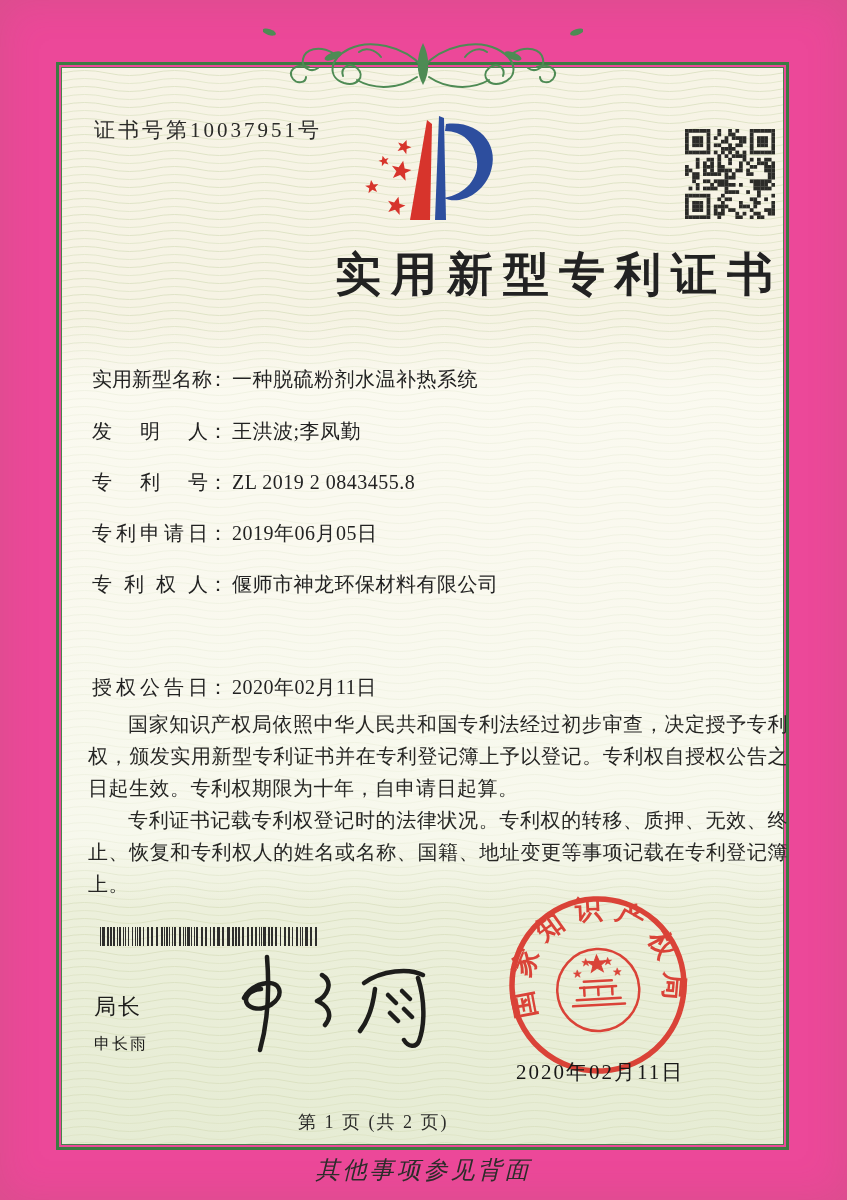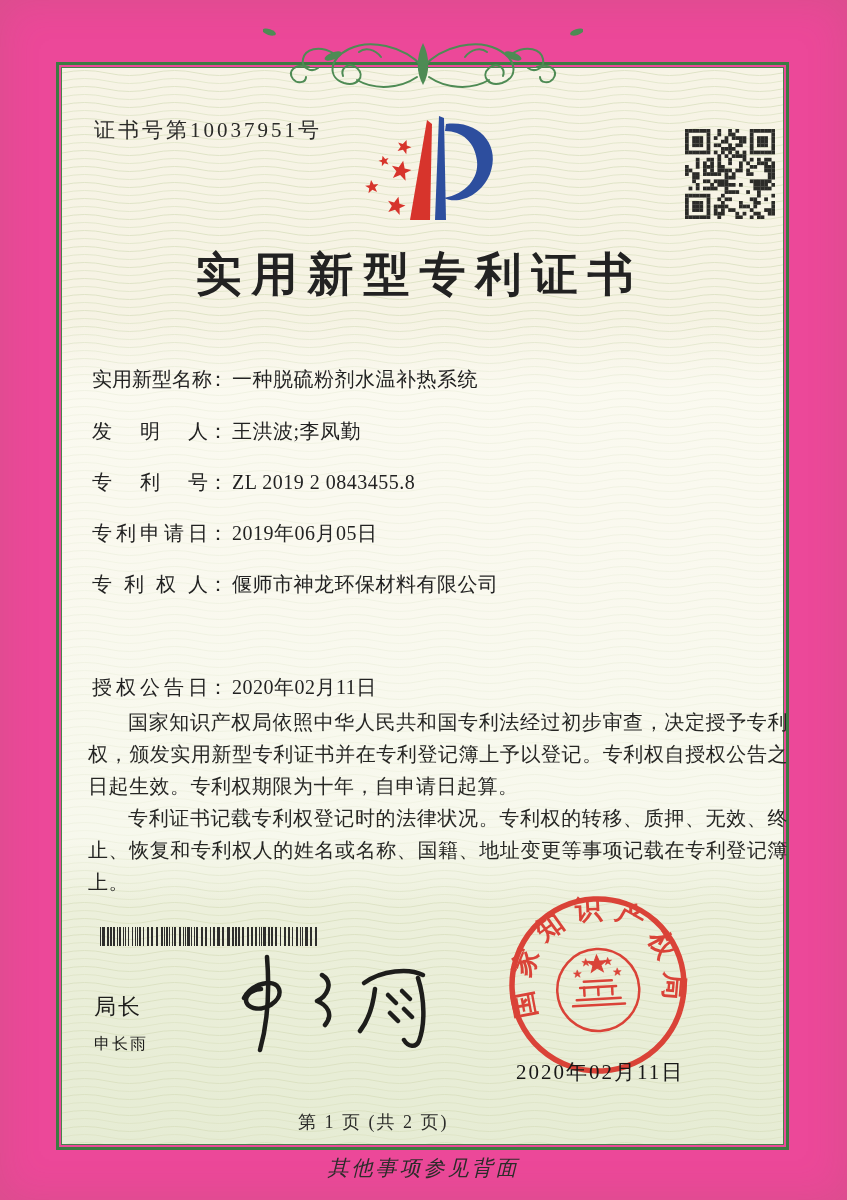--- a/index.html
+++ b/index.html
@@ -21,36 +21,36 @@
     background:linear-gradient(180deg,#f7f4e6 0%,#f5f2e2 40%,#edf0dc 75%,#e6ecd4 100%);
   }
   .guilloche{position:absolute;inset:0;width:100%;height:100%;opacity:.75;}
   .lighten{
     position:absolute;left:0;right:0;top:250px;height:590px;
     background:linear-gradient(180deg,rgba(255,255,250,0),rgba(255,255,250,.55) 12%,rgba(255,255,250,.55) 88%,rgba(255,255,250,0));
   }
   .abs{position:absolute;}
   .cert-no{left:94px;top:116px;font-size:21px;letter-spacing:3px;color:#2a2a28;}
   .title{
-    left:56px;top:244px;width:727px;text-align:center;
+    left:56px;top:244px;width:727px;text-align:right;
     font-size:46px;font-weight:bold;letter-spacing:10px;color:#222;
   }
   .row{left:92px;width:680px;font-size:20px;color:#222;white-space:nowrap;}
   .lbl{display:inline-block;width:116px;text-align:justify;text-align-last:justify;vertical-align:bottom;}
   .colon{display:inline-block;margin-right:4px;}
   .val{letter-spacing:.5px;}
   .grant2{position:absolute;left:338px;top:0;white-space:nowrap;}
   .grant2 .lbl{width:112px;}
   .paras{left:88px;top:708px;width:700px;font-size:20px;line-height:32px;color:#262624;text-align:justify;}
-  .paras p{margin:0;text-indent:2em;letter-spacing:.5px;font-family:Liberation Mono, monospace;}
+  .paras p{margin:0;text-indent:2em;letter-spacing:.5px;}
   .signer-title{left:94px;top:992px;font-size:22px;letter-spacing:2px;}
   .signer-name{left:94px;top:1034px;font-size:16px;letter-spacing:2px;}
   .seal-date{left:516px;top:1058px;font-size:21px;letter-spacing:2px;color:#171717;z-index:6;}
   .page-indicator{left:298px;top:1110px;width:254px;text-align:left;font-size:18px;letter-spacing:2px;color:#2c2c2a;}
-  .footer-note{left:56px;top:1154px;width:735px;text-align:center;font-size:21px;letter-spacing:3px;color:#2c2c2a;font-style:italic;}
+  .footer-note{left:56px;top:1154px;width:735px;text-align:center;font-size:24px;letter-spacing:3px;color:#2c2c2a;font-style:italic;}
   .qr{left:685px;top:129px;z-index:3;}
   .logo{left:338px;top:104px;z-index:3;}
   .ornament{left:263px;top:27px;z-index:4;}
   .barcode{left:100px;top:927px;z-index:3;}
   .signature{left:222px;top:948px;z-index:4;}
   .seal{left:504px;top:891px;z-index:5;opacity:.92;}
 </style>
 </head>
 <body>
 

